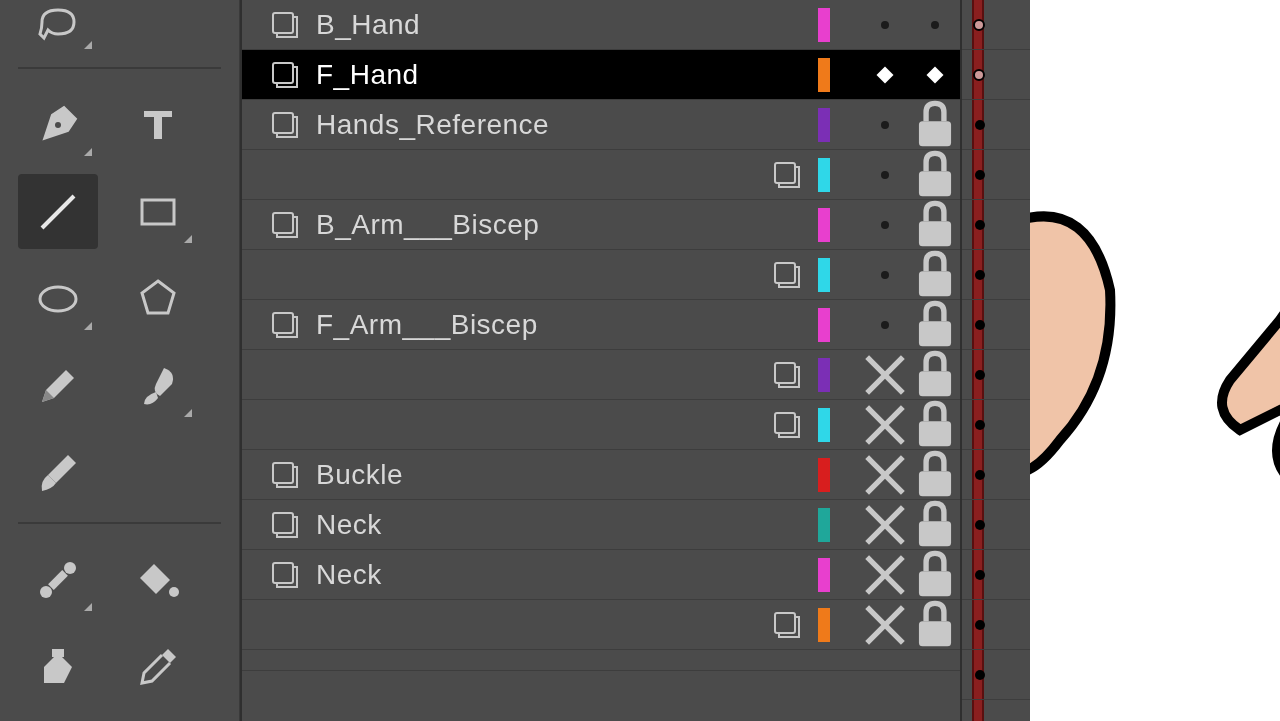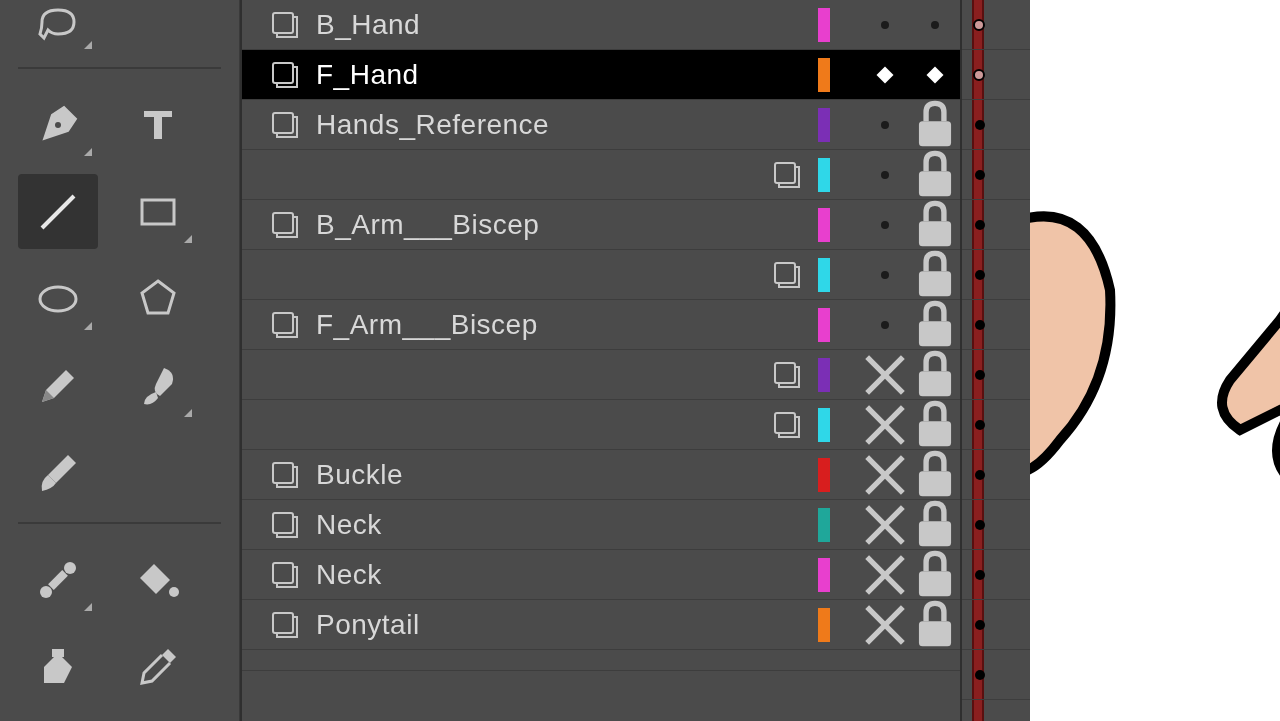--- a/index.html
+++ b/index.html
@@ -476,21 +476,20 @@
           </svg>
         </div>
       </div>
       <div class="layer">
         <div class="layer-icon">
           <svg viewBox="0 0 30 30">
             <rect x="3" y="3" width="20" height="20" rx="2" fill="none" stroke="#c8c8c8" stroke-width="2"></rect>
             <path d="M23 7 L27 7 L27 27 L7 27 L7 23" fill="none" stroke="#c8c8c8" stroke-width="2"></path>
           </svg>
         </div>
-        <div class="layer-name">Ponytail</div>
         <div class="color-swatch" style="background: rgb(239, 122, 26);"></div>
         <div class="status-col1">
           <svg class="cross" viewBox="0 0 28 28">
             <line x1="4" y1="4" x2="24" y2="24" stroke="#c8c8c8" stroke-width="3"></line>
             <line x1="24" y1="4" x2="4" y2="24" stroke="#c8c8c8" stroke-width="3"></line>
           </svg>
         </div>
         <div class="status-col2">
           <svg class="lock" viewBox="0 0 28 30">
             <rect x="5" y="13" width="18" height="14" rx="2" fill="#c8c8c8"></rect>

